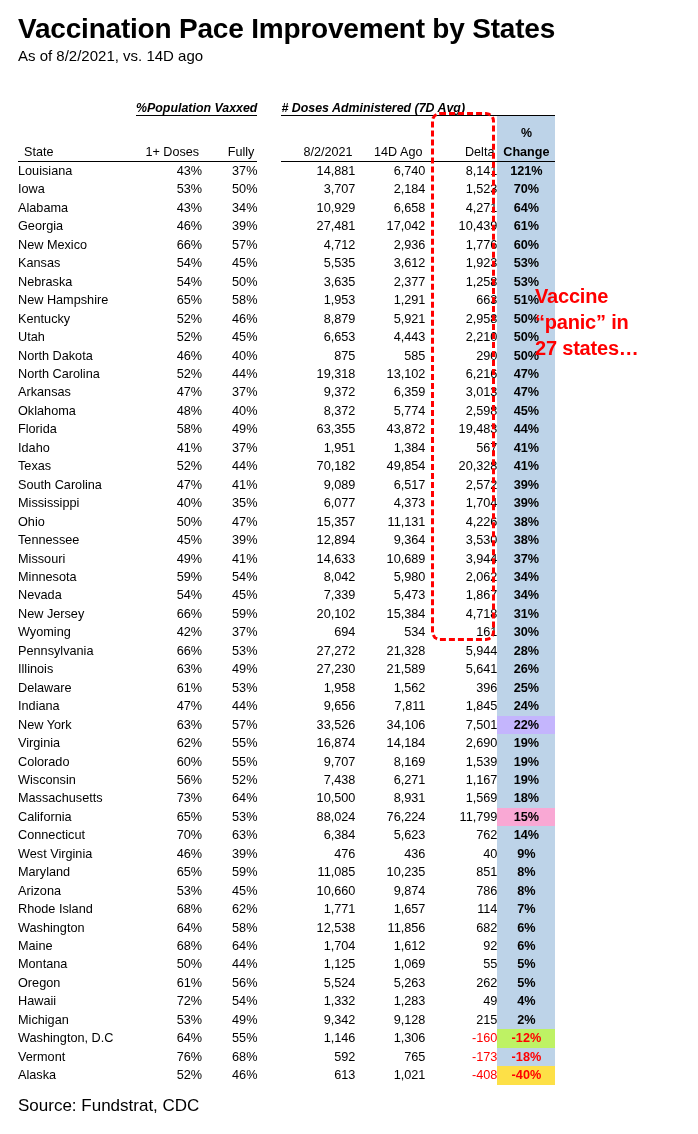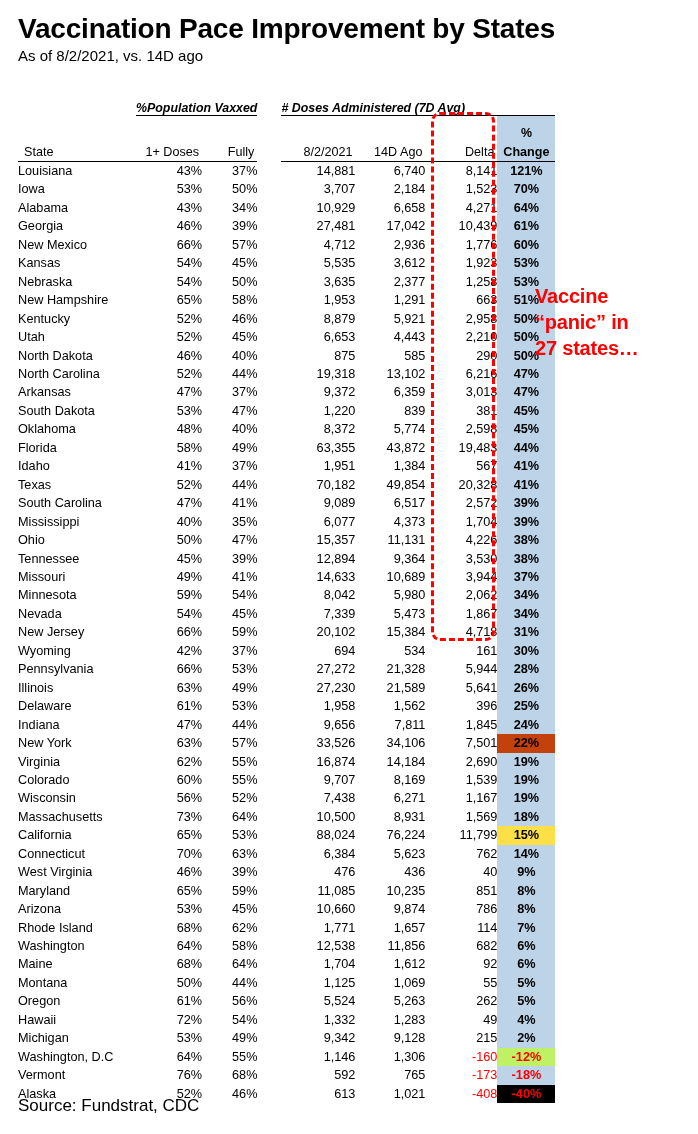--- a/index.html
+++ b/index.html
@@ -332,30 +332,20 @@
           <td class="cell-state">Arkansas</td>
           <td class="cell-num">47%</td>
           <td class="cell-num">37%</td>
           <td></td>
           <td class="cell-num">9,372</td>
           <td class="cell-num">6,359</td>
           <td class="cell-num">3,013</td>
           <td class="cell-chg" style="background: rgb(189, 211, 232);">47%</td>
         </tr>
         <tr class="data-row">
-          <td class="cell-state">South Dakota</td>
-          <td class="cell-num">53%</td>
-          <td class="cell-num">47%</td>
-          <td></td>
-          <td class="cell-num">1,220</td>
-          <td class="cell-num">839</td>
-          <td class="cell-num">381</td>
-          <td class="cell-chg" style="background: rgb(189, 211, 232);">45%</td>
-        </tr>
-        <tr class="data-row">
           <td class="cell-state">Oklahoma</td>
           <td class="cell-num">48%</td>
           <td class="cell-num">40%</td>
           <td></td>
           <td class="cell-num">8,372</td>
           <td class="cell-num">5,774</td>
           <td class="cell-num">2,598</td>
           <td class="cell-chg" style="background: rgb(189, 211, 232);">45%</td>
         </tr>
         <tr class="data-row">
@@ -519,21 +509,21 @@
           <td class="cell-chg" style="background: rgb(189, 211, 232);">24%</td>
         </tr>
         <tr class="data-row">
           <td class="cell-state">New York</td>
           <td class="cell-num">63%</td>
           <td class="cell-num">57%</td>
           <td></td>
           <td class="cell-num">33,526</td>
           <td class="cell-num">34,106</td>
           <td class="cell-num">7,501</td>
-          <td class="cell-chg" style="background: #c2410c;">22%</td>
+          <td class="cell-chg" style="background: #c4b5fd;">22%</td>
         </tr>
         <tr class="data-row">
           <td class="cell-state">Virginia</td>
           <td class="cell-num">62%</td>
           <td class="cell-num">55%</td>
           <td></td>
           <td class="cell-num">16,874</td>
           <td class="cell-num">14,184</td>
           <td class="cell-num">2,690</td>
           <td class="cell-chg" style="background: rgb(189, 211, 232);">19%</td>
@@ -569,21 +559,21 @@
           <td class="cell-chg" style="background: rgb(189, 211, 232);">18%</td>
         </tr>
         <tr class="data-row">
           <td class="cell-state">California</td>
           <td class="cell-num">65%</td>
           <td class="cell-num">53%</td>
           <td></td>
           <td class="cell-num">88,024</td>
           <td class="cell-num">76,224</td>
           <td class="cell-num">11,799</td>
-          <td class="cell-chg" style="background: #fde047;">15%</td>
+          <td class="cell-chg" style="background: #f9a8d4;">15%</td>
         </tr>
         <tr class="data-row">
           <td class="cell-state">Connecticut</td>
           <td class="cell-num">70%</td>
           <td class="cell-num">63%</td>
           <td></td>
           <td class="cell-num">6,384</td>
           <td class="cell-num">5,623</td>
           <td class="cell-num">762</td>
           <td class="cell-chg" style="background: rgb(189, 211, 232);">14%</td>
@@ -709,21 +699,21 @@
           <td class="cell-chg neg" style="background: rgb(189, 211, 232); color: rgb(255, 0, 0);">-18%</td>
         </tr>
         <tr class="data-row">
           <td class="cell-state">Alaska</td>
           <td class="cell-num">52%</td>
           <td class="cell-num">46%</td>
           <td></td>
           <td class="cell-num">613</td>
           <td class="cell-num">1,021</td>
           <td class="cell-num neg" style="color: rgb(255, 0, 0);">-408</td>
-          <td class="cell-chg neg" style="background: #000000; color: rgb(255, 0, 0); text-align: center;">-40%</td>
+          <td class="cell-chg neg" style="background: #fde047; color: rgb(255, 0, 0); text-align: center;">-40%</td>
         </tr>
       </tbody>
   </table>
 </div>
 
 <div id="red-box" style="border-color: rgb(255, 0, 0);"></div>
 
 <div id="annotation" style="color: rgb(255, 0, 0);">
   <div>Vaccine</div>
   <div>“panic” in</div>

